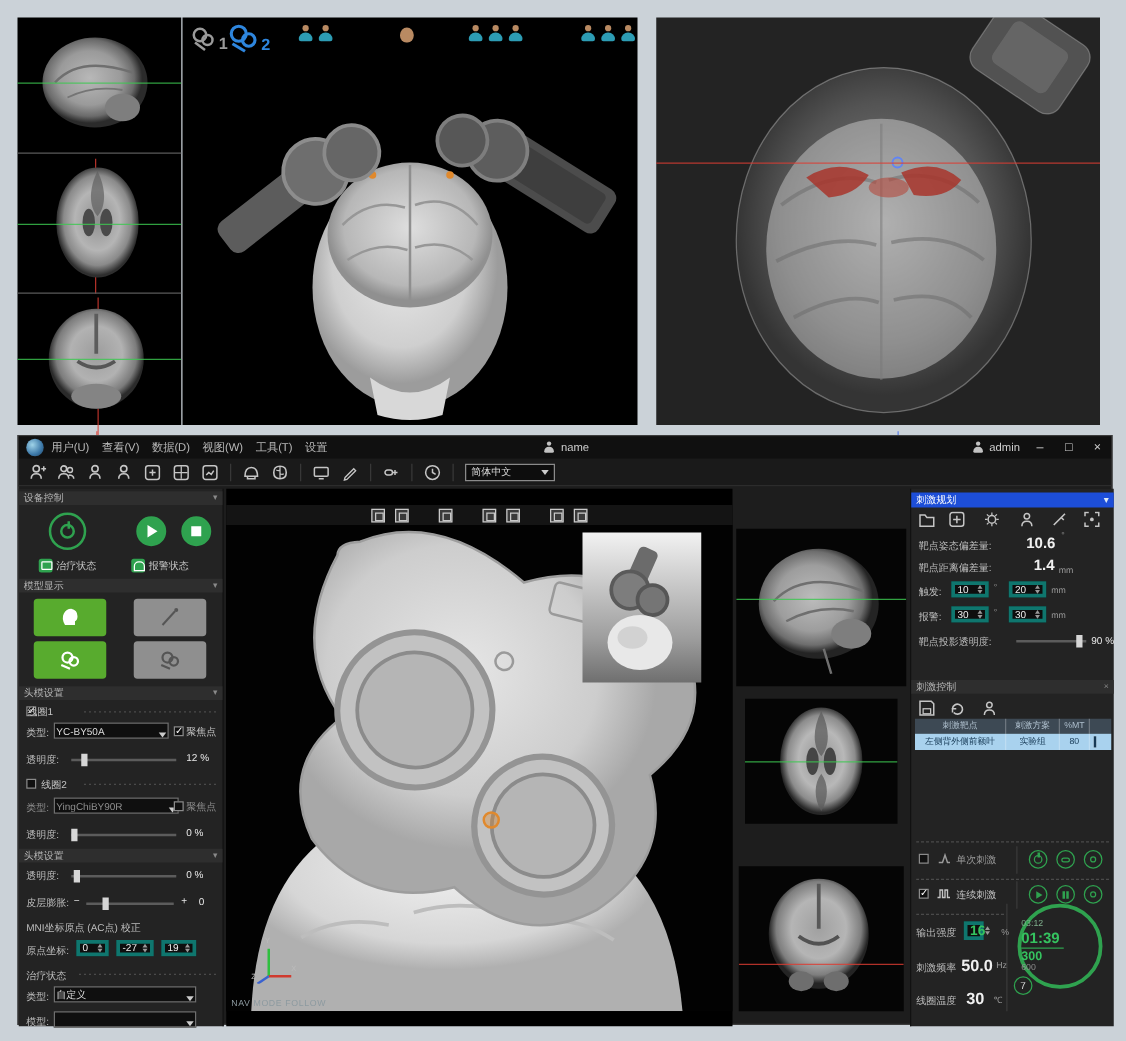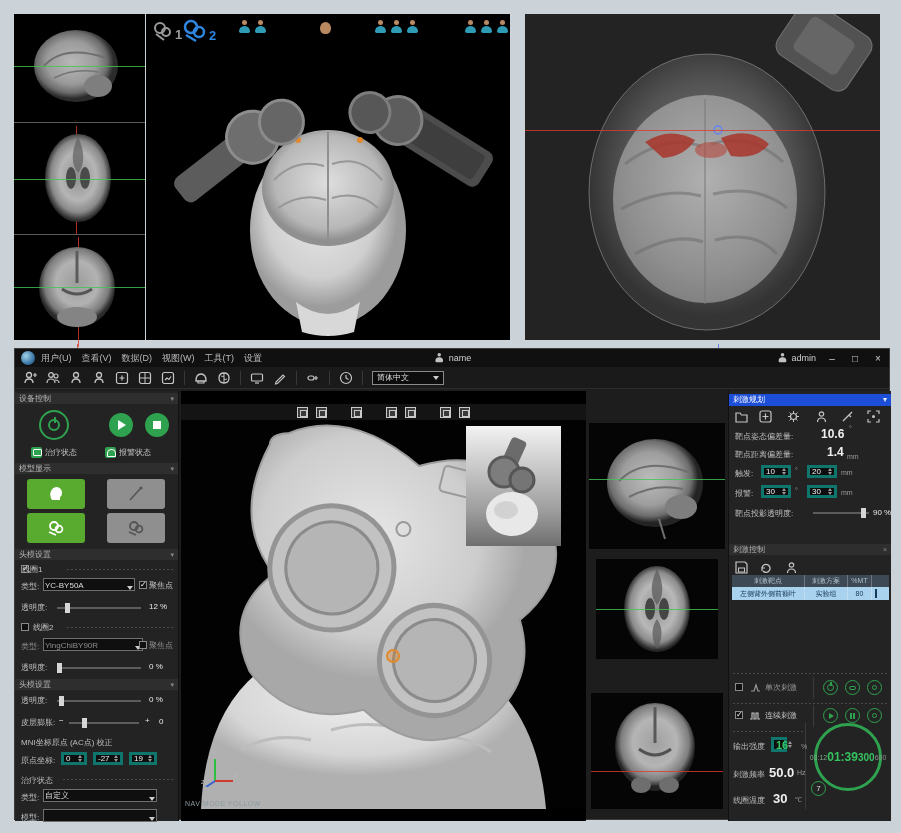--- a/index.html
+++ b/index.html
@@ -115,21 +115,21 @@
   .c4{width:9px;border-left:1px solid rgba(255,255,255,.25)}
   .rowcb{width:6px;height:6px;border:1px solid #173a56;background:#fff;margin:3px auto 0}
   .sgc{position:absolute;width:15px;height:15px;border-radius:50%;border:1.5px solid #2fa24f;display:flex;align-items:center;justify-content:center}
   .sgc .t2{width:0;height:0;border-top:3px solid transparent;border-bottom:3px solid transparent;border-left:5px solid #2fa24f;margin-left:1px}
   .sgc .p2{display:flex;gap:1.5px}
   .sgc .p2 i{display:block;width:1.5px;height:6px;background:#2fa24f}
   .sgc .d2{width:5px;height:5px;border-radius:50%;border:1.5px solid #2fa24f}
   .sgc .o2{position:relative;width:7px;height:7px;border:1.5px solid #2fa24f;border-radius:50%}
   .sgc .o2::after{content:"";position:absolute;left:2px;top:-3px;width:1.5px;height:4px;background:#2fa24f}
   .sgc .sw{width:7px;height:4px;border:1.5px solid #2fa24f;border-radius:2px}
-  .ring{position:absolute;left:85px;top:332px;width:68px;height:68px;border:3px solid #2fa24f;border-radius:50%;display:flex;flex-direction:row;align-items:center;justify-content:center}
+  .ring{position:absolute;left:85px;top:332px;width:68px;height:68px;border:3px solid #2fa24f;border-radius:50%;display:flex;flex-direction:column;align-items:flex-start;justify-content:center}
   .ring .tt{font-size:7px;color:#7fae8c}
   .ring .tc{font-size:12px;font-weight:bold;color:#35c35f}
   .ring .dv{width:34px;height:1px;background:#2fa24f;margin:1px 0}
   .ring .pd{font-size:10px;font-weight:bold;color:#35c35f}
   .ring .pt{font-size:7px;color:#8f8f8f}
   .badge7{position:absolute;left:82px;top:390px;width:15px;height:15px;border-radius:50%;border:1.5px solid #2fa24f;color:#ddd;font-size:8px;display:flex;align-items:center;justify-content:center;background:#232323}
   .greenval{color:#35c35f !important}
 </style>
 </head>
 <body>

